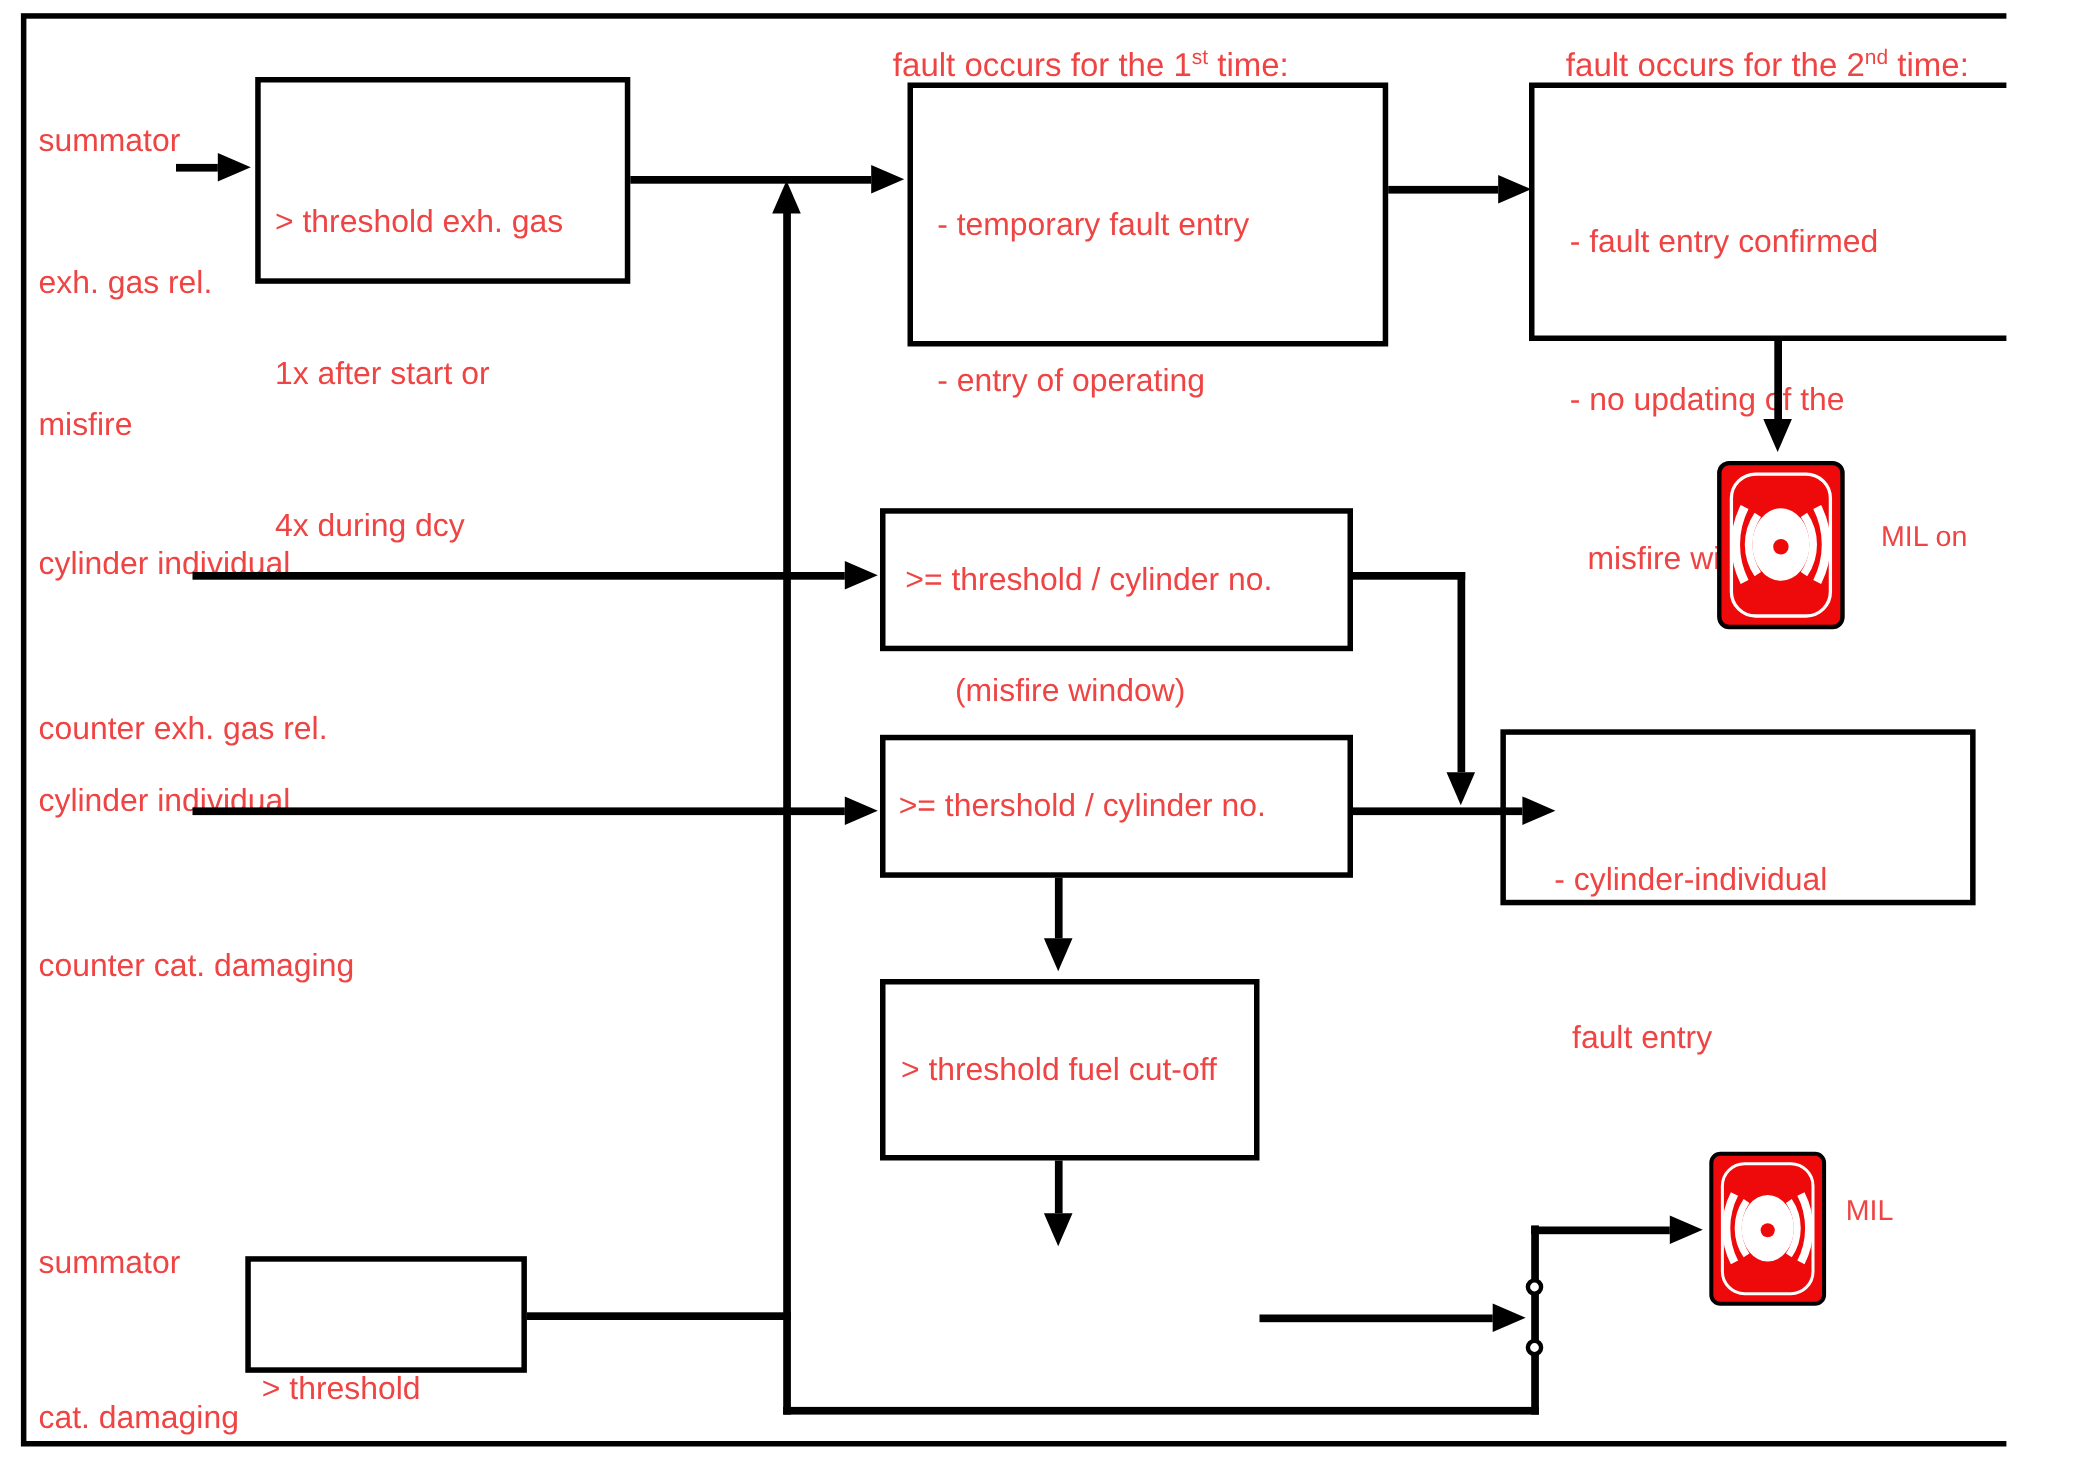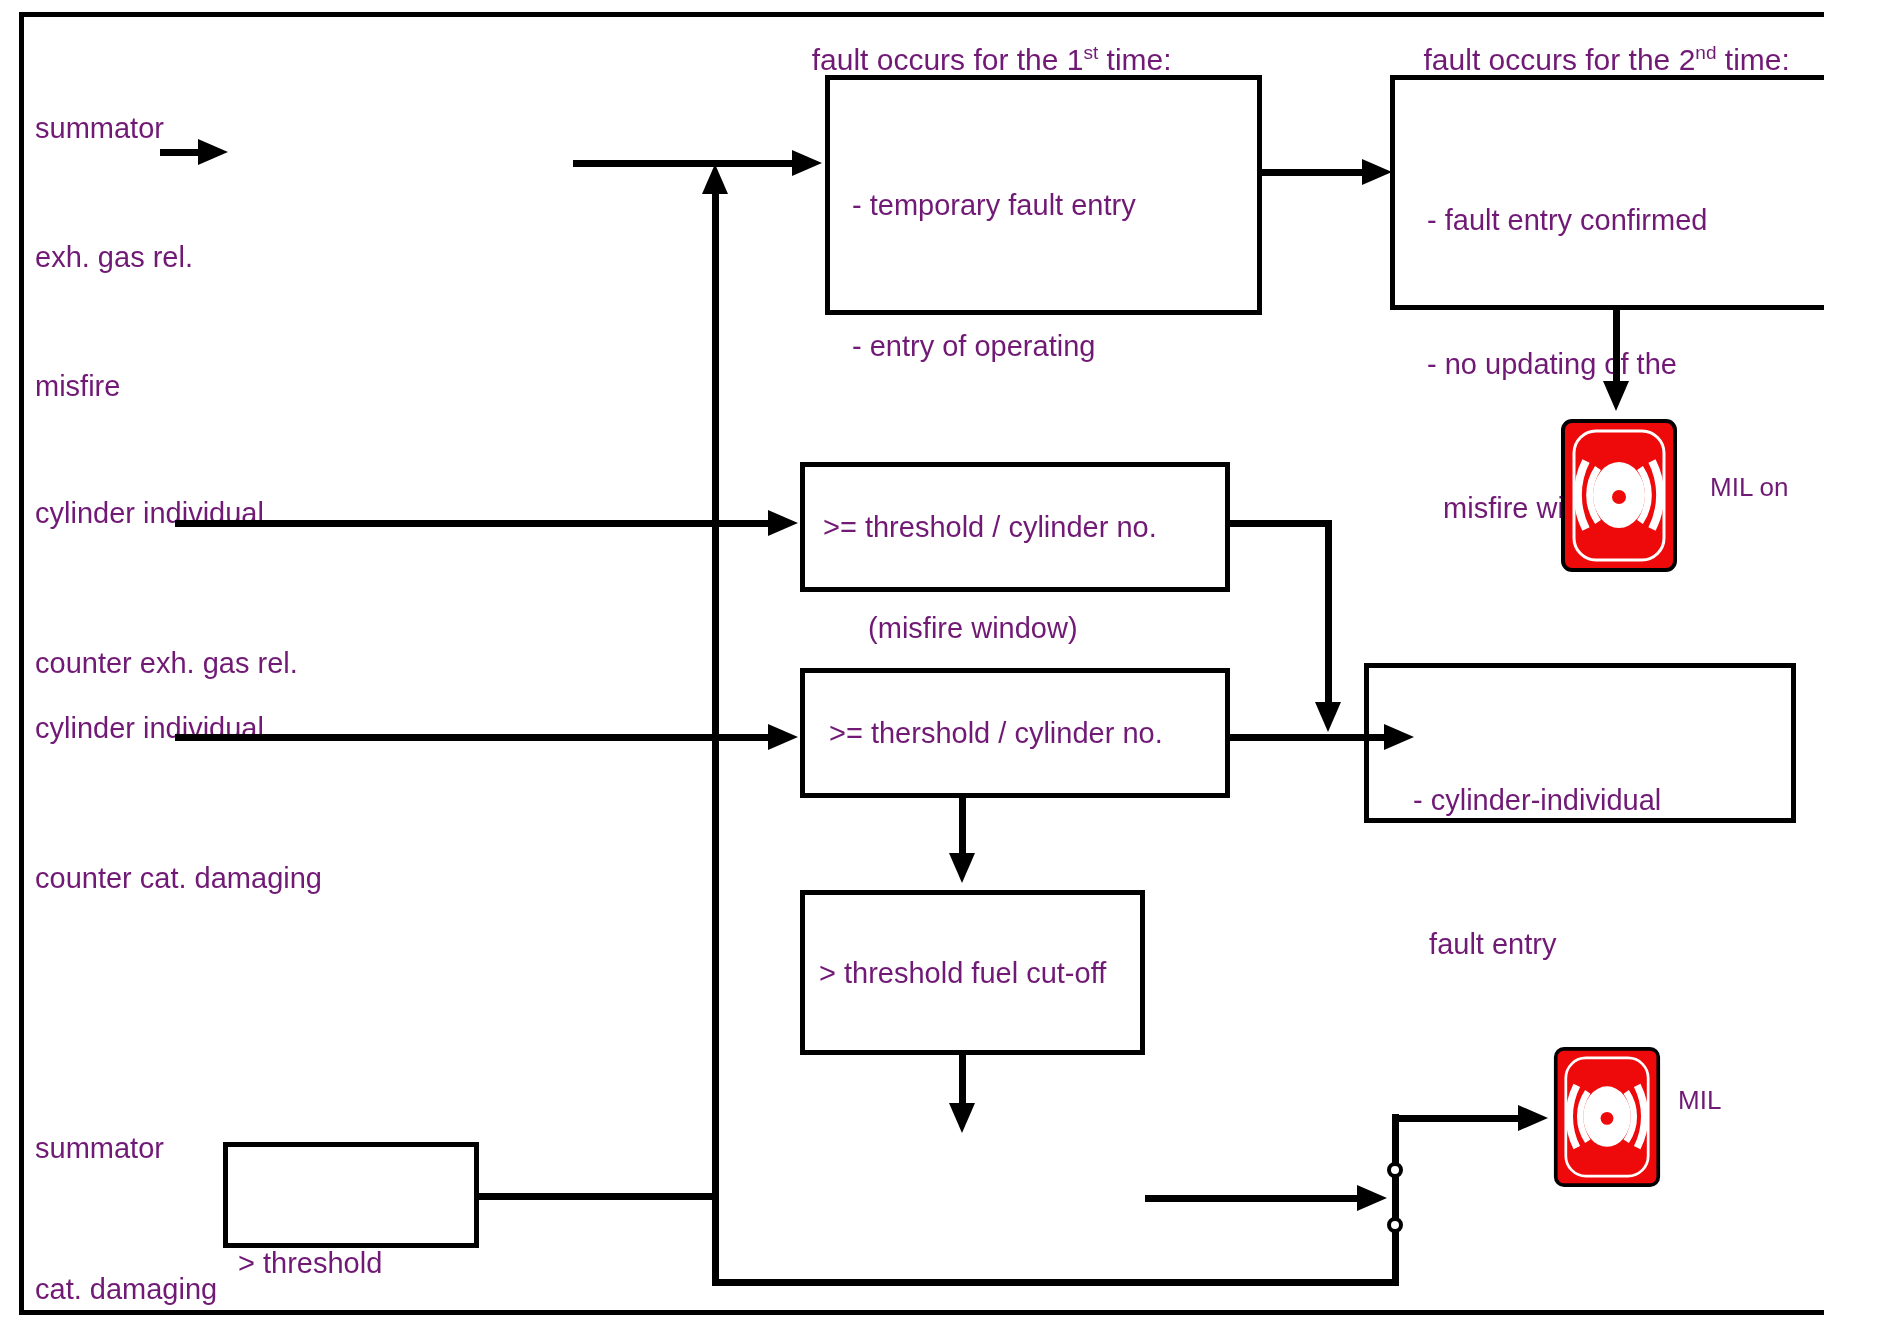--- a/index.html
+++ b/index.html
@@ -1,18 +1,18 @@
 <!DOCTYPE html>
 <html><head>
 <meta charset="utf-8">
 <style>
   html,body{margin:0;padding:0;background:#fff;}
   #canvas{
     position:relative;width:1824px;height:1326px;background:#fff;
-    font-family:"Liberation Sans",sans-serif;color:#701a75;overflow:hidden;
+    font-family:"Liberation Sans",sans-serif;color:#ef4444;overflow:hidden;
   }
   .abs{position:absolute;}
   .outer-border{border:5px solid #000;background:transparent;}
   .box{
     position:absolute;border:5px solid #000;background:#fff;
     font-size:29px;line-height:46px;white-space:pre;box-sizing:border-box;
   }
   .box .bl{display:block;}
   .vcenter{display:flex;flex-direction:column;justify-content:center;}
   .lbl{position:absolute;font-size:29px;white-space:pre;}
@@ -56,39 +56,44 @@
     <span style="display:block">cylinder individual</span>
     <span style="display:block">counter cat. damaging</span>
   </div>
   <div class="lbl" style="left:35px;top:1031px;line-height:47px;">
     <span style="display:block">summator</span>
     <span style="display:block">cat. damaging</span>
     
     
   </div>
 
+  <div class="box" style="left:232px;top:70px;width:341px;height:188px;padding:12px 0 0 13px;">
+    <span class="bl">&gt; threshold exh. gas</span>
+    <span class="bl">1x after start or</span>
+    <span class="bl">4x during dcy</span>
+  </div>
 
   <div class="box" style="left:825px;top:75px;width:437px;height:240px;padding:8px 0 0 22px;line-height:47px;">
     <span class="bl">- temporary fault entry</span>
     <span class="bl">- entry of operating</span>
     <span class="bl">  conditions</span>
     <span class="bl">  (misfire window)</span>
   </div>
 
   <div class="box" style="left:1390px;top:75px;width:440px;height:235px;padding:20px 0 0 32px;line-height:48px;">
     <span class="bl">- fault entry confirmed</span>
     <span class="bl">- no updating of the</span>
     <span class="bl">  misfire window</span>
   </div>
 
   <div class="box vcenter" style="left:800px;top:462px;width:430px;height:130px;padding-left:18px;">
     <span class="bl">&gt;= threshold / cylinder no.</span>
   </div>
 
-  <div class="box vcenter" style="left:800px;top:668px;width:430px;height:130px;padding-left:24px;justify-content:center;">
+  <div class="box vcenter" style="left:800px;top:668px;width:430px;height:130px;padding-left:12px;justify-content:center;">
     <span class="bl">&gt;= thershold / cylinder no.</span>
   </div>
 
   <div class="box" style="left:1364px;top:663px;width:432px;height:160px;padding:12px 0 0 44px;line-height:48px;">
     <span class="bl">- cylinder-individual</span>
     <span class="bl">  fault entry</span>
   </div>
 
   <div class="box vcenter" style="left:800px;top:890px;width:345px;height:165px;padding-left:14px;">
     <span class="bl">&gt; threshold fuel cut-off</span>

